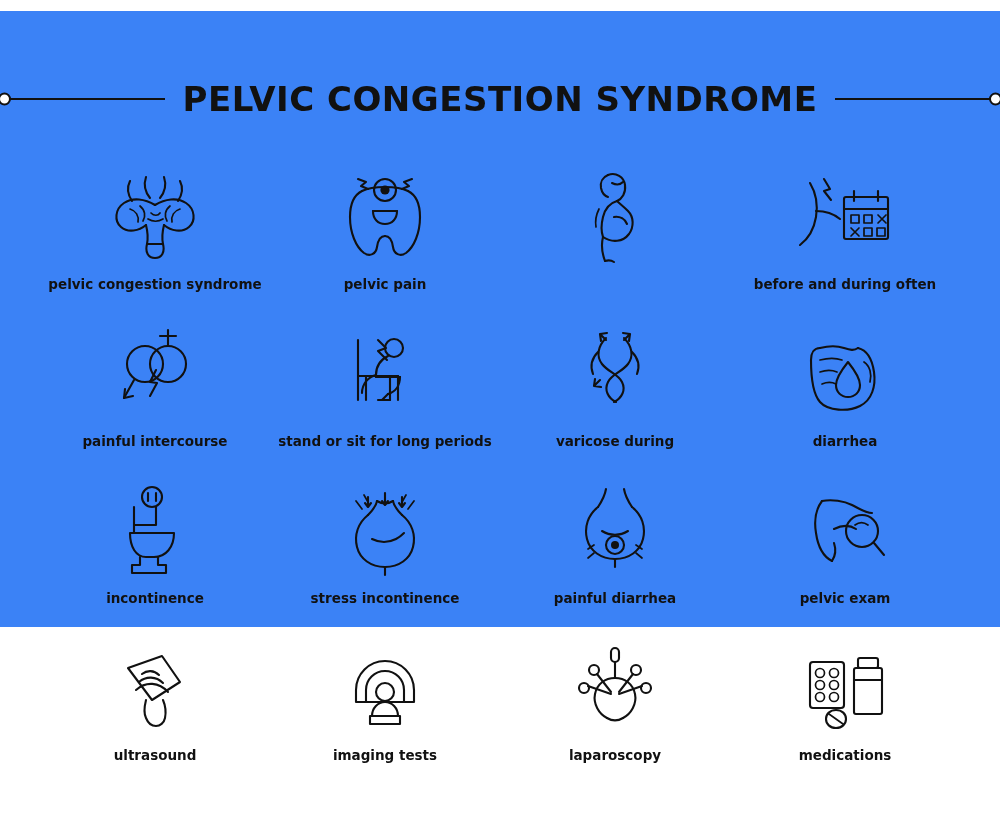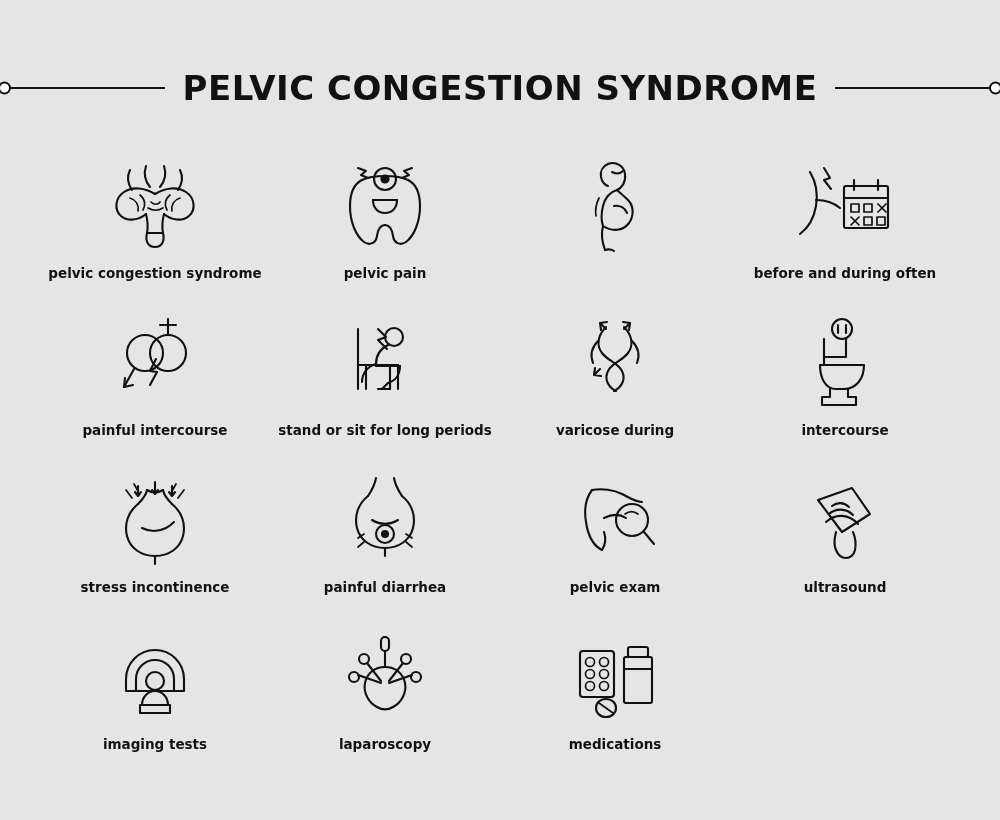--- a/index.html
+++ b/index.html
@@ -10,22 +10,23 @@
   body {
     width: 1000px;
     height: 820px;
     font-family: "Liberation Sans", sans-serif;
     color: #1a1a1a;
     overflow: hidden;
   }
   .page {
     position: relative;
     width: 1000px;
-    height: 820px;
-    background: #e5e5e5;
+    height: 616px;
+    background: #3b82f6;
+    margin-top: 11px;
   }
 
   
   .header {
     position: absolute;
     top: 58px;
     left: 0;
     width: 1000px;
     height: 60px;
     display: flex;
@@ -255,33 +256,47 @@
           <path class="s" d="M48 34 c-6 6 -8 14 -5 22"></path>
           <path class="s" d="M82 34 c6 6 8 14 5 22"></path>
           <path class="s" d="M56 22 l-6 -6 M50 16 l7 -1 M50 16 l1 7"></path>
           <path class="s" d="M74 22 l6 -6 M80 16 l-7 -1 M80 16 l-1 7"></path>
           <path class="s" d="M50 62 l-6 6 M44 68 l7 1 M44 68 l1 -7"></path>
         </svg>
       </div>
       <div class="caption">varicose during</div>
     </div>
 
+    <div class="cell">
+      <div class="icon-box">
+        <svg width="130" height="110" viewBox="0 0 130 110">
+          <path class="s" d="M40 30 c-6 0 -9 5 -9 12 0 18 2 34 9 42 8 9 28 10 40 4 12 -6 16 -20 14 -34 -2 -14 -8 -22 -16 -24"></path>
+          <path class="s" d="M40 30 c8 -2 18 -2 24 0 6 2 10 3 14 0"></path>
+          <path class="s-thin" d="M40 42 c8 -2 16 -2 22 0"></path>
+          <path class="s-thin" d="M40 54 c6 -2 12 -2 17 0"></path>
+          <path class="s-thin" d="M42 66 c5 -2 10 -2 14 0"></path>
+          <path class="s-thin" d="M84 44 c6 4 8 12 6 20"></path>
+          <path class="s" d="M68 44 c8 10 12 17 12 23 0 7 -5 12 -12 12 -7 0 -12 -5 -12 -12 0 -6 4 -13 12 -23 z"></path>
+        </svg>
+      </div>
+      <div class="caption">diarrhea</div>
+    </div>
 
     <div class="cell">
       <div class="icon-box">
         <svg width="130" height="110" viewBox="0 0 130 110">
           <circle class="s" cx="62" cy="22" r="10"></circle>
           <path class="s" d="M58 18 l0 8 M66 18 l0 8"></path>
           <path class="s" d="M44 32 l0 18 l22 0 l0 -18"></path>
           <path class="s" d="M44 50 l0 8"></path>
           <path class="s" d="M40 58 l44 0 c0 14 -8 24 -20 24 l-8 0 c-10 0 -16 -10 -16 -24 z"></path>
           <path class="s" d="M50 82 l0 8 l-8 0 l0 8 l34 0 l0 -8 l-8 0 l0 -8"></path>
         </svg>
       </div>
-      <div class="caption">intercourse</div>
+      <div class="caption">incontinence</div>
     </div>
 
     <div class="cell">
       <div class="icon-box">
         <svg width="130" height="110" viewBox="0 0 130 110">
           <path class="s" d="M48 40 c-10 8 -14 20 -11 32 3 12 14 20 28 20 14 0 25 -8 28 -20 3 -12 -1 -24 -11 -32"></path>
           <path class="s" d="M48 40 c4 -4 8 -8 9 -14"></path>
           <path class="s" d="M82 40 c-4 -4 -8 -8 -9 -14"></path>
           <path class="s" d="M57 26 c5 3 11 3 16 0"></path>
           <path class="s" d="M52 64 c8 4 16 4 24 0 4 -2 6 -4 8 -6"></path>

